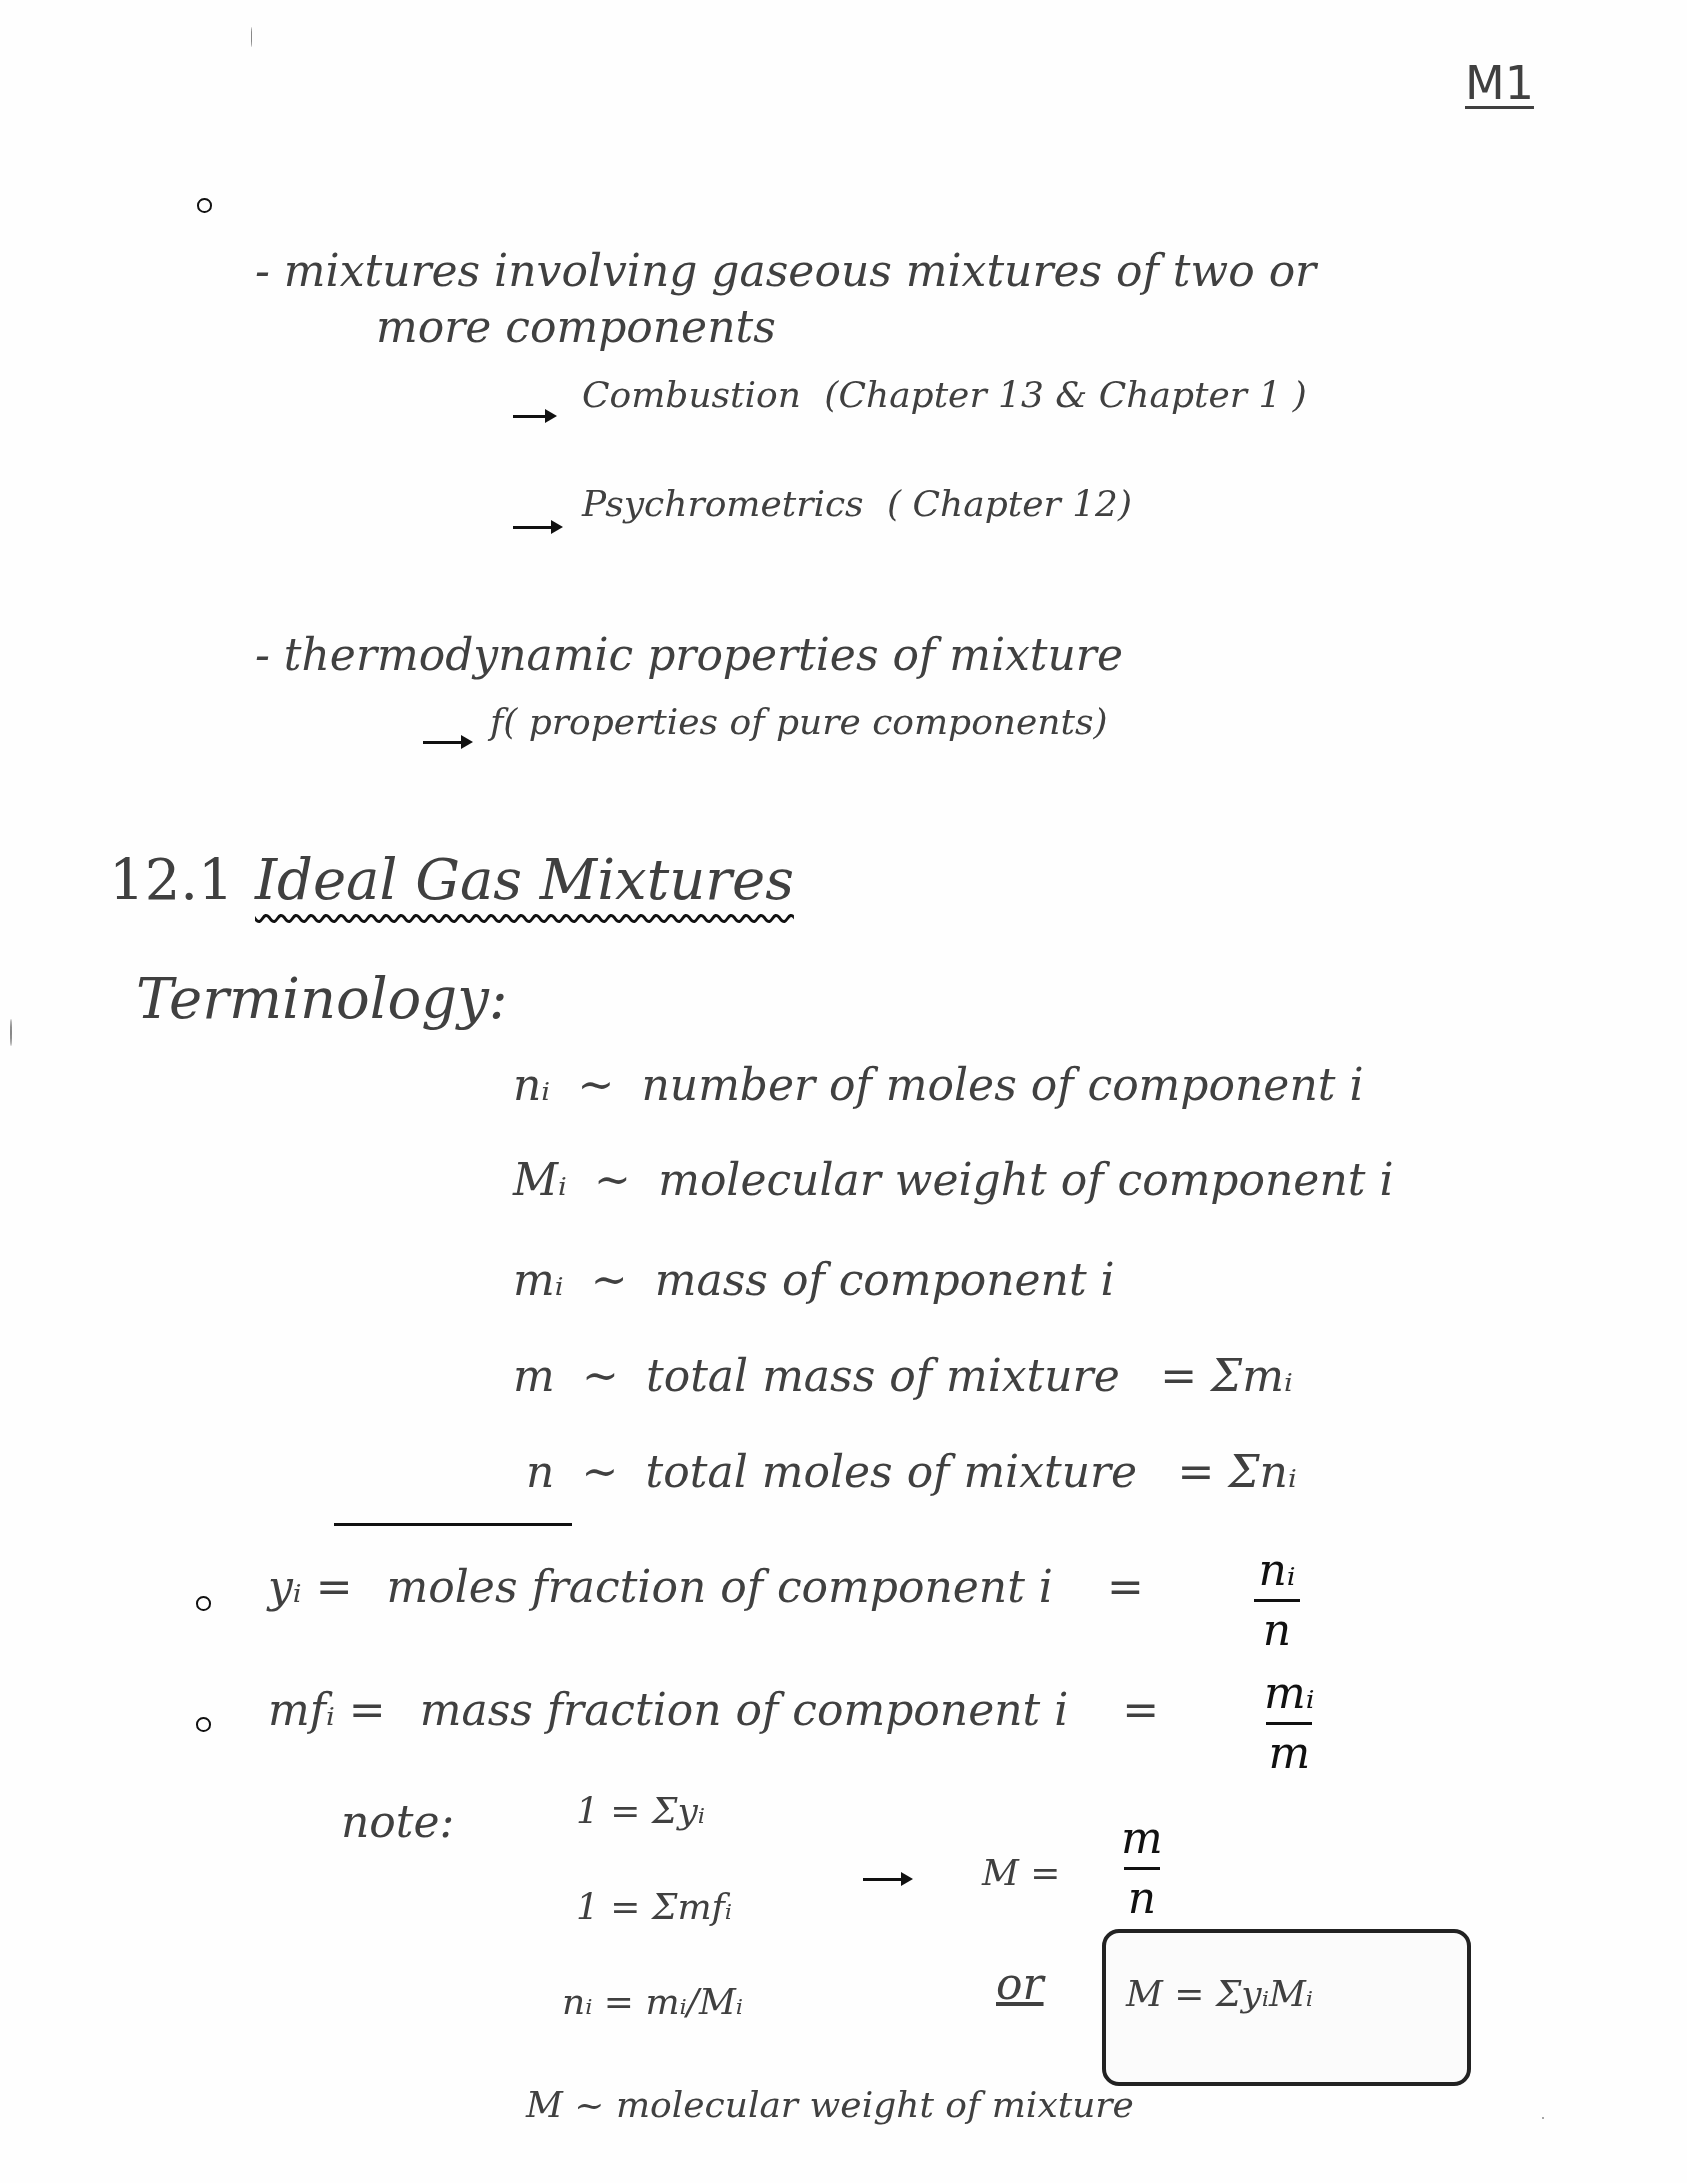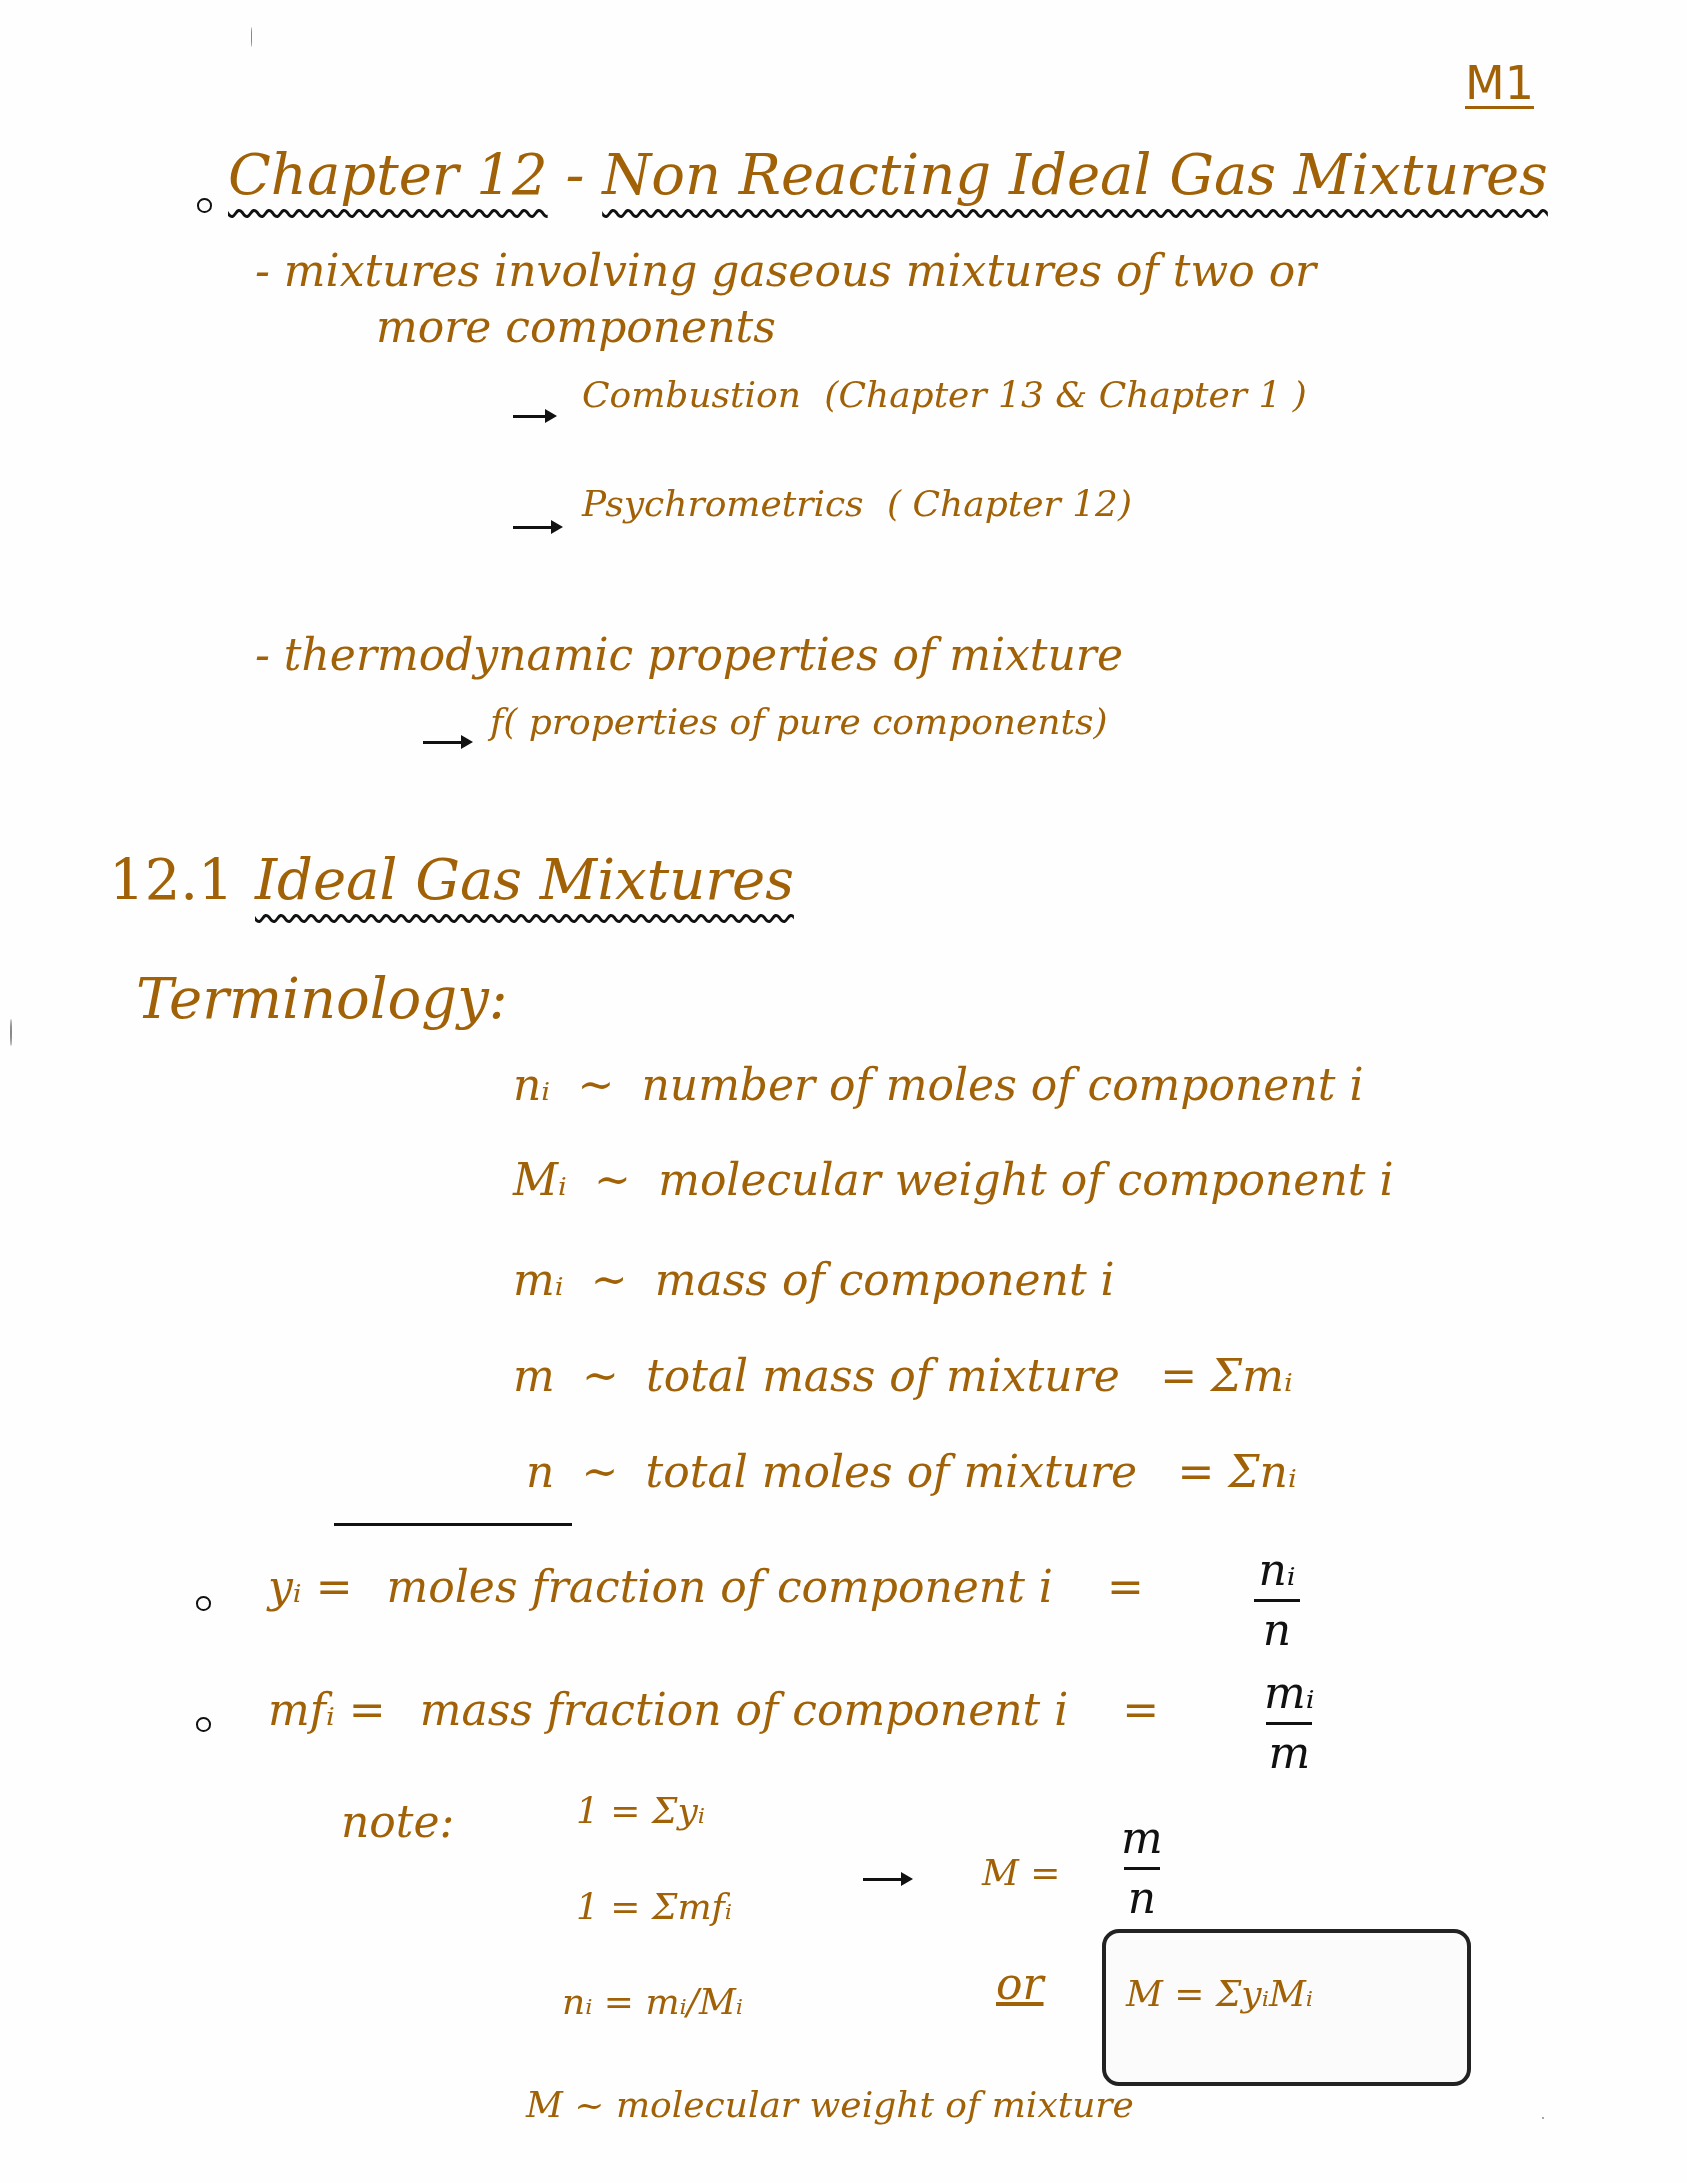--- a/index.html
+++ b/index.html
@@ -1,19 +1,19 @@
 <!DOCTYPE html>
 <html style="font-size:10.6px"><head>
   <meta charset="utf-8">
   <style>
     html, body { margin: 0; padding: 0; background: #ffffff; }
     body { width: 1687px; height: 2183px; position: relative; overflow: hidden;
            font-family: "DejaVu Serif", serif; color: #111111; }
     .page { position: absolute; left: 0; top: 0; width: 1687px; height: 2183px; background: #fefefe; }
-    .hw { position: absolute; white-space: nowrap; font-family: "DejaVu Serif", serif; font-style: italic; color: #a16207; }
+    .hw { position: absolute; white-space: nowrap; font-family: "DejaVu Serif", serif; font-style: italic; color: #404040; }
     .title { font-size: 56px; }
     .body { font-size: 44px; }
     .big { font-size: 36px; }
     .wavy { text-decoration: underline wavy #111; text-decoration-thickness: 3.3px; text-underline-offset: 14.6px; }
     .bullet { position: absolute; width: 10.6px; height: 10.6px; border: 2.6px solid #111; border-radius: 50%; }
     .arrow { position: absolute; height: 3.3px; background: #111; }
     .arrow::after { content: ""; position: absolute; right: -4px; top: -6px; border-left: 12px solid #111;
                     border-top: 7.3px solid transparent; border-bottom: 7.3px solid transparent; }
     .frac { position: absolute; display: flex; flex-direction: column; align-items: center; font-size: 44px; font-style: italic; line-height: 1; }
     .frac .bar { width: 46px; height: 3.3px; background: #111; margin: 6.6px 0; }
@@ -22,25 +22,20 @@
     .speck { position: absolute; width: 2px; height: 2px; background: #888; border-radius: 50%; }
   </style>
 </head>
 <body>
 
 <div class="page">
 
   <div class="hw big" style="left:1465px; top:56px; font-style:normal; font-family:'DejaVu Sans',sans-serif; font-size:46px; text-decoration:underline; text-decoration-thickness:2.6px; text-underline-offset:6.6px;">M1</div>
 
   <div class="bullet" style="left:197px; top:198px;"></div>
-  <div class="hw title" style="left:228px; top:142px;">
-    <span class="wavy">Chapter 12</span>
-    <span>-</span>
-    <span class="wavy">Non Reacting Ideal Gas Mixtures</span>
-  </div>
 
   <div class="hw body" style="left:255px; top:245px;">- mixtures involving gaseous mixtures of two or</div>
   <div class="hw body" style="left:376px; top:301px;">more components</div>
 
   <div class="arrow" style="left:513px; top:415px; width:40px;"></div>
   <div class="hw big" style="left:582px; top:374px;">
     <span>Combustion</span>
     <span style="margin-left:12px;">(Chapter 13 &amp; Chapter 1 )</span>
   </div>
 

